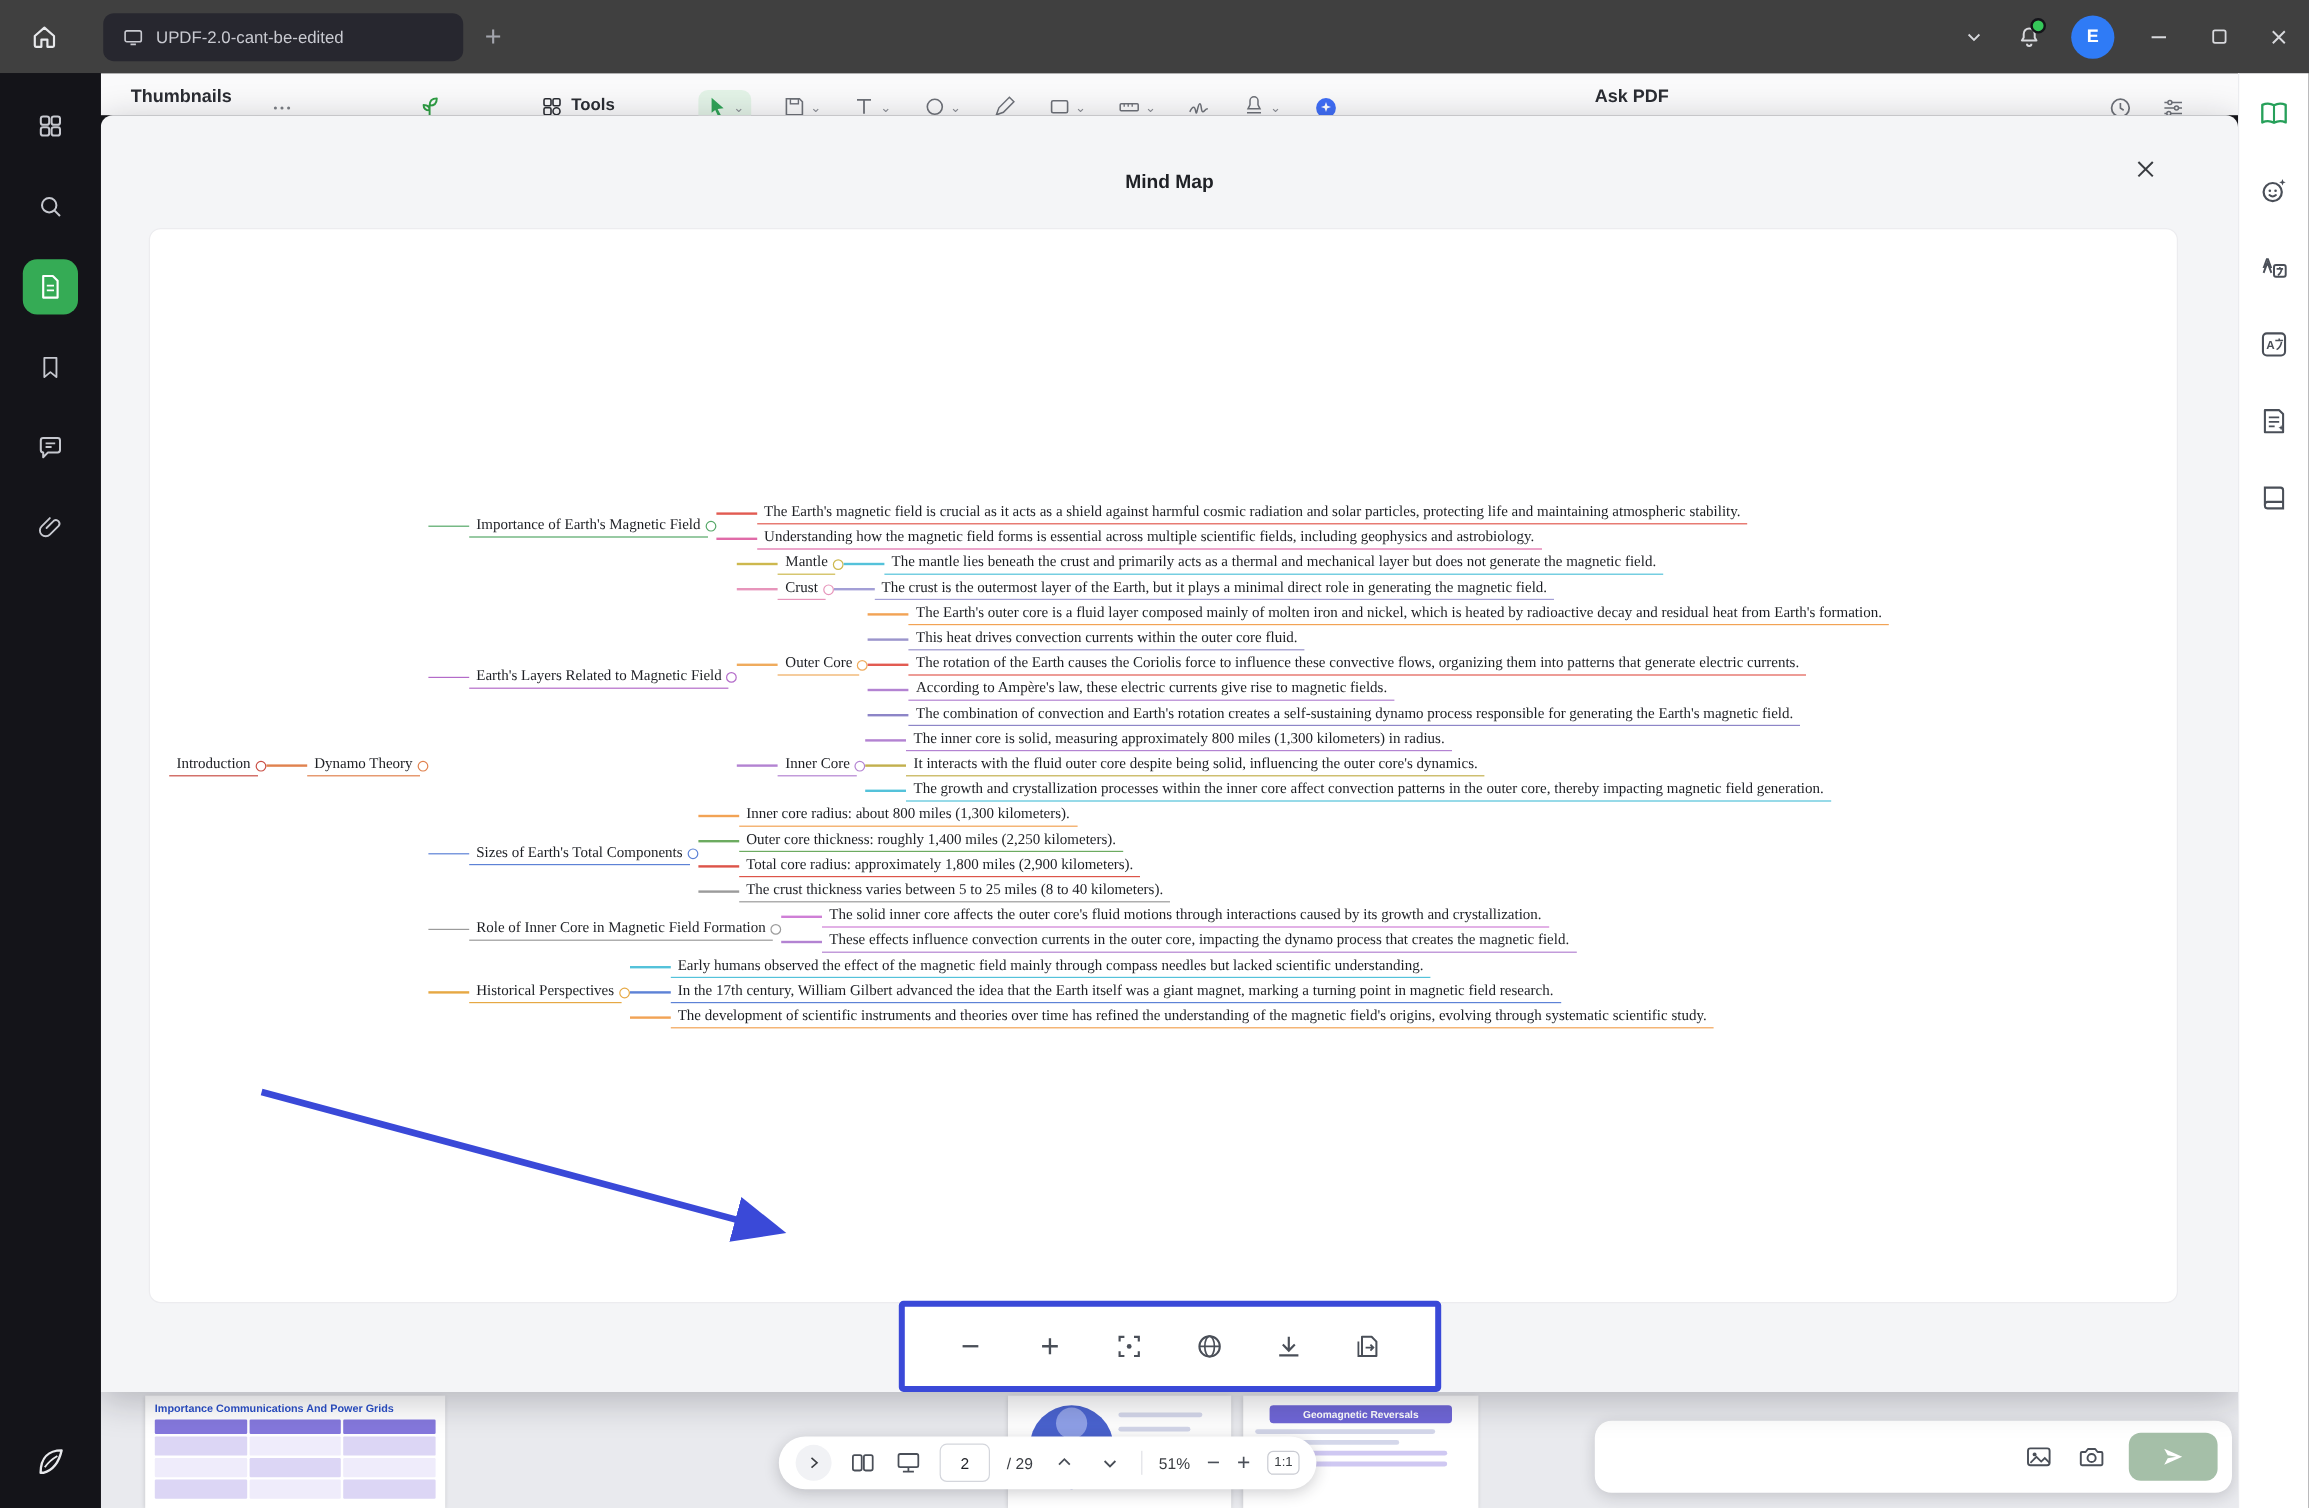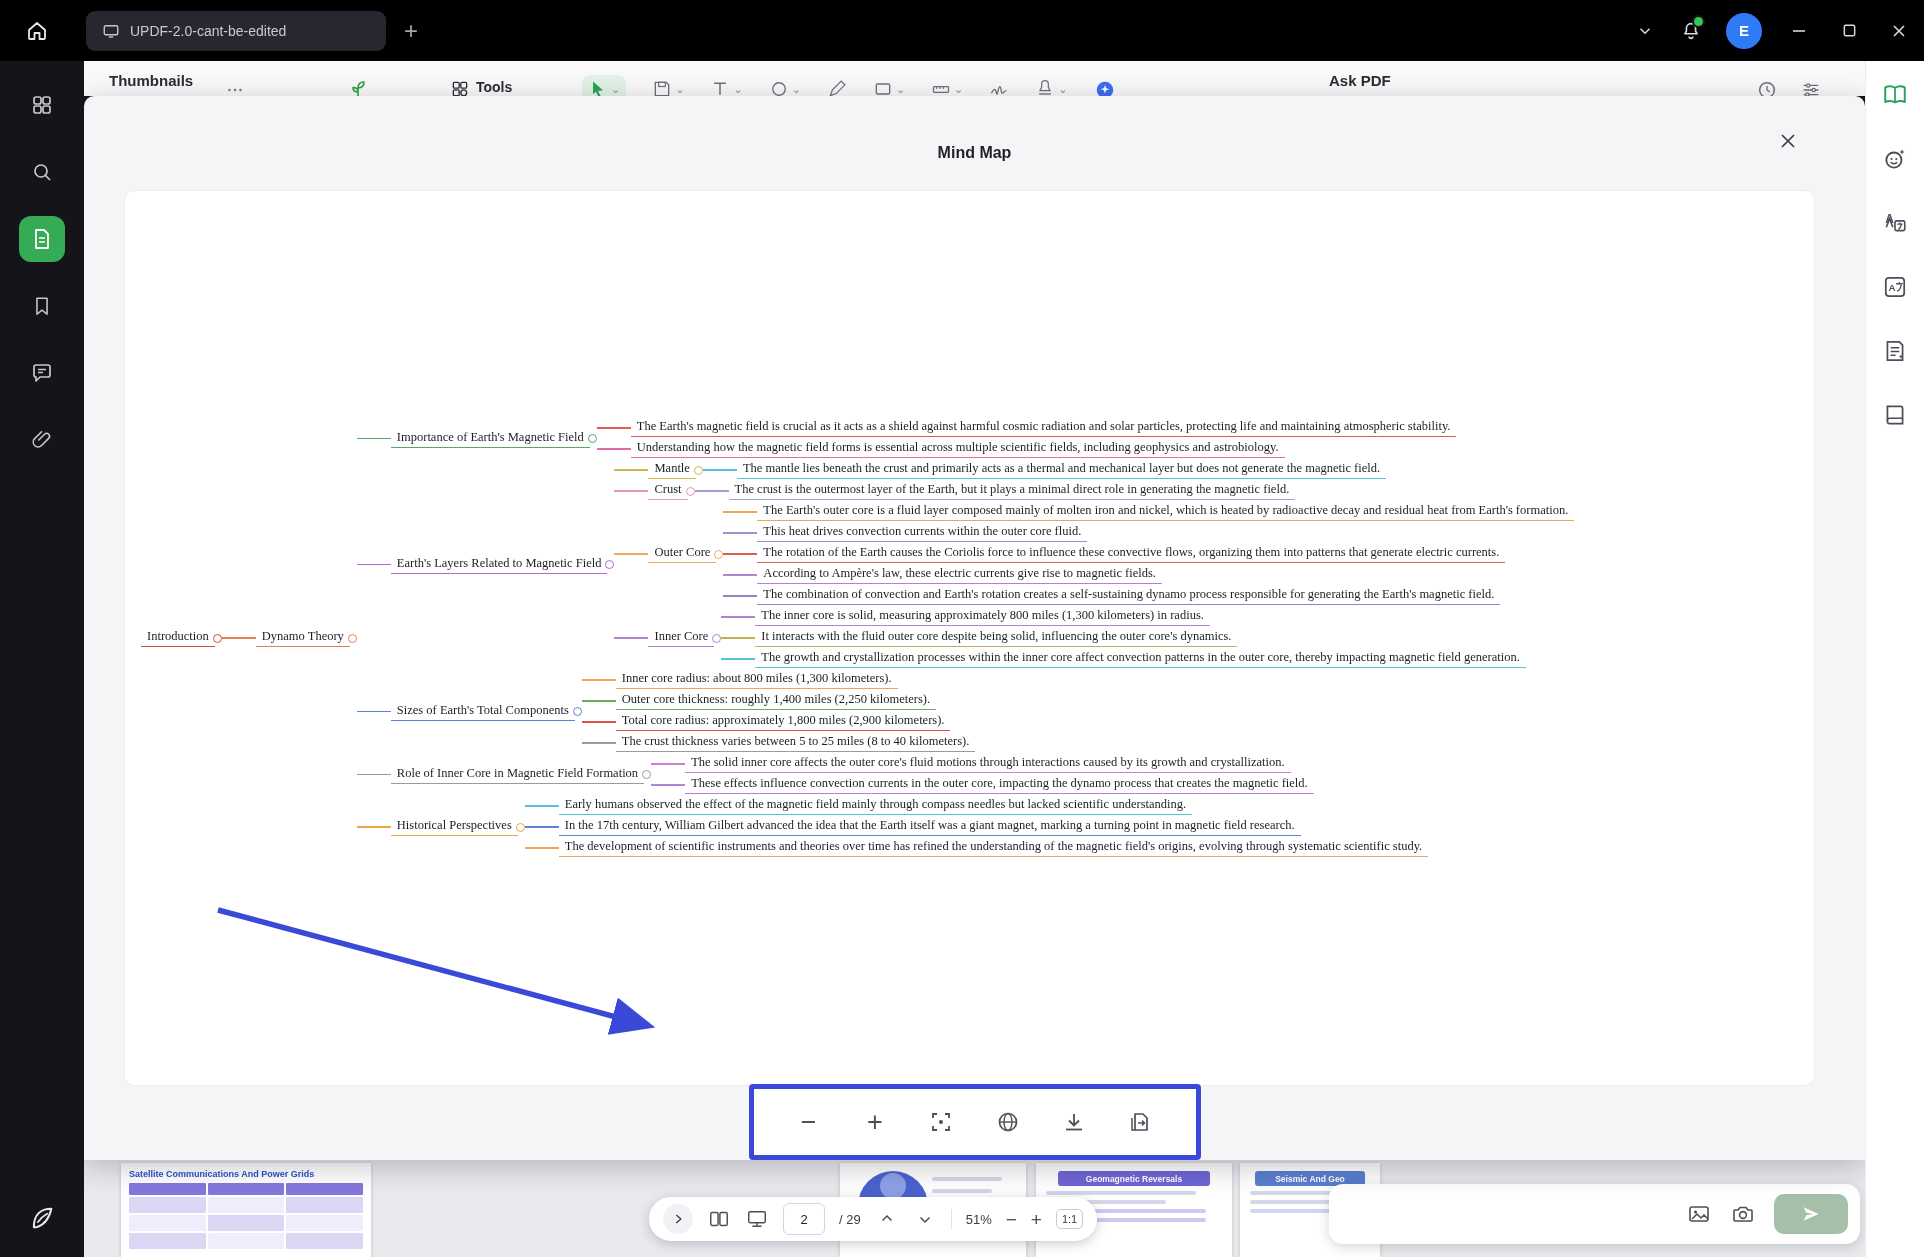--- a/index.html
+++ b/index.html
@@ -1,21 +1,21 @@
 <!DOCTYPE html>
 <html><head>
 <meta charset="utf-8">
 <style>
   html,body{margin:0;padding:0;}
   body{width:1924px;height:1257px;position:relative;overflow:hidden;background:#141419;font-family:"Liberation Sans",sans-serif;}
   svg{display:block;}
   .flexc{display:flex;align-items:center;justify-content:center;}
 
   
-  #topbar{position:absolute;left:0;top:0;width:1924px;height:61px;background:#000000;display:flex;align-items:center;z-index:30;justify-content:center;}
+  #topbar{position:absolute;left:0;top:0;width:1924px;height:61px;background:#404040;display:flex;align-items:center;z-index:30;justify-content:center;}
   .tb-home{width:42px;height:42px;margin-left:16px;border-radius:10px;}
   .tb-tab{margin-left:28px;height:40px;min-width:268px;background:#27272f;border-radius:9px;display:flex;align-items:center;gap:10px;padding:0 16px;color:#c9cad1;font-size:14px;}
   .tb-plus{margin-left:18px;color:#a3a5ad;font-size:24px;line-height:1;}
   .tb-spacer{flex:1;}
   .tb-ico{width:46px;height:46px;position:relative;}
   .tb-avatar{width:36px;height:36px;border-radius:50%;background:#2f7bf6;color:#fff;font-size:15px;font-weight:bold;margin:0 12px;}
   .tb-dot{position:absolute;right:9px;top:7px;width:9px;height:9px;border-radius:50%;background:#35c759;border:2px solid #141419;}
   .winctl{width:50px;height:44px;}
 
   
@@ -319,21 +319,21 @@
         <circle cx="9" cy="7" r="1.8" fill="#fafafb" stroke="#6e7178" stroke-width="1.4"></circle>
         <circle cx="15" cy="12" r="1.8" fill="#fafafb" stroke="#6e7178" stroke-width="1.4"></circle>
         <circle cx="8" cy="17" r="1.8" fill="#fafafb" stroke="#6e7178" stroke-width="1.4"></circle>
       </svg>
   </div>
 </div>
 
 <div id="bottomstrip">
 
   <div class="pagefrag" style="left:37px;top:3px;width:250px;height:94px">
-    <div class="frag-title">Satellite Communications And Power Grids</div>
+    <div class="frag-title">Importance Communications And Power Grids</div>
     <div class="frag-table">
       <div class="frag-th"></div>
         <div class="frag-th"></div>
         <div class="frag-th"></div>
       <div class="frag-td"></div>
         <div class="frag-td alt"></div>
         <div class="frag-td"></div>
       <div class="frag-td alt"></div>
         <div class="frag-td"></div>
         <div class="frag-td alt"></div>
@@ -352,26 +352,20 @@
   </div>
 
   <div class="pagefrag" style="left:952px;top:3px;width:196px;height:94px">
     <div class="frag-pill">Geomagnetic Reversals</div>
     <div class="frag-line" style="width:150px"></div>
     <div class="frag-line" style="width:120px"></div>
     <div class="frag-line" style="width:160px;background:#cfc8f2"></div>
     <div class="frag-line" style="width:160px;background:#cfc8f2"></div>
   </div>
 
-  <div class="pagefrag" style="left:1156px;top:3px;width:140px;height:94px">
-    <div class="frag-pill" style="background:#5a7fd0">Seismic And Geo</div>
-    <div class="frag-line" style="width:100px"></div>
-    <div class="frag-line" style="width:86px"></div>
-    <div class="frag-line" style="width:104px;background:#cfd7ee"></div>
-  </div>
 
   <div id="pagenav">
     <div class="pn-circle flexc">
         <svg width="14" height="14" viewBox="0 0 24 24">
           <path d="M9 5l8 7-8 7" fill="none" stroke="#3a3d42" stroke-width="2.2"></path>
         </svg>
       </div>
     <div class="pn-ico flexc">
       <svg width="22" height="22" viewBox="0 0 24 24">
           <rect x="3" y="5" width="8" height="14" rx="1.5" fill="none" stroke="#4a4f58" stroke-width="1.6"></rect>

